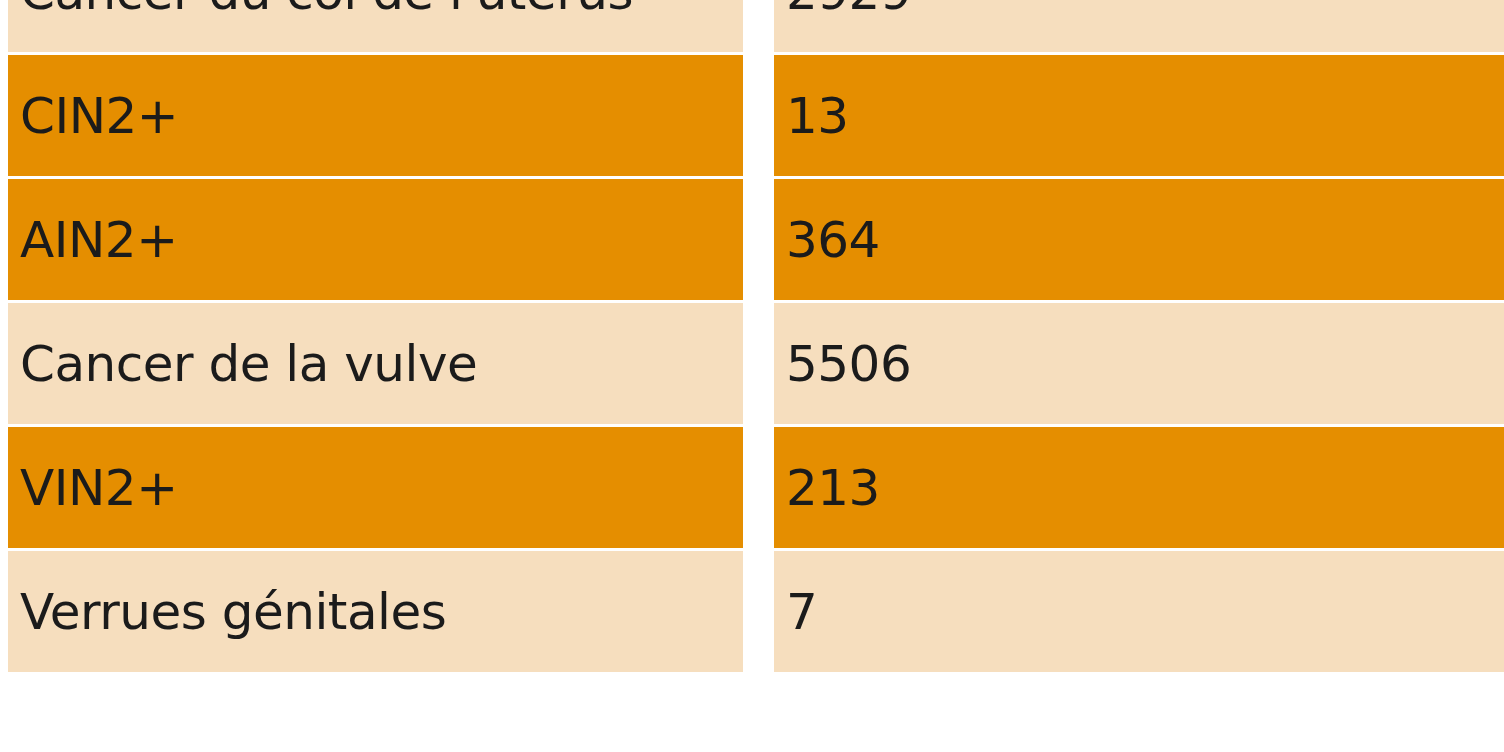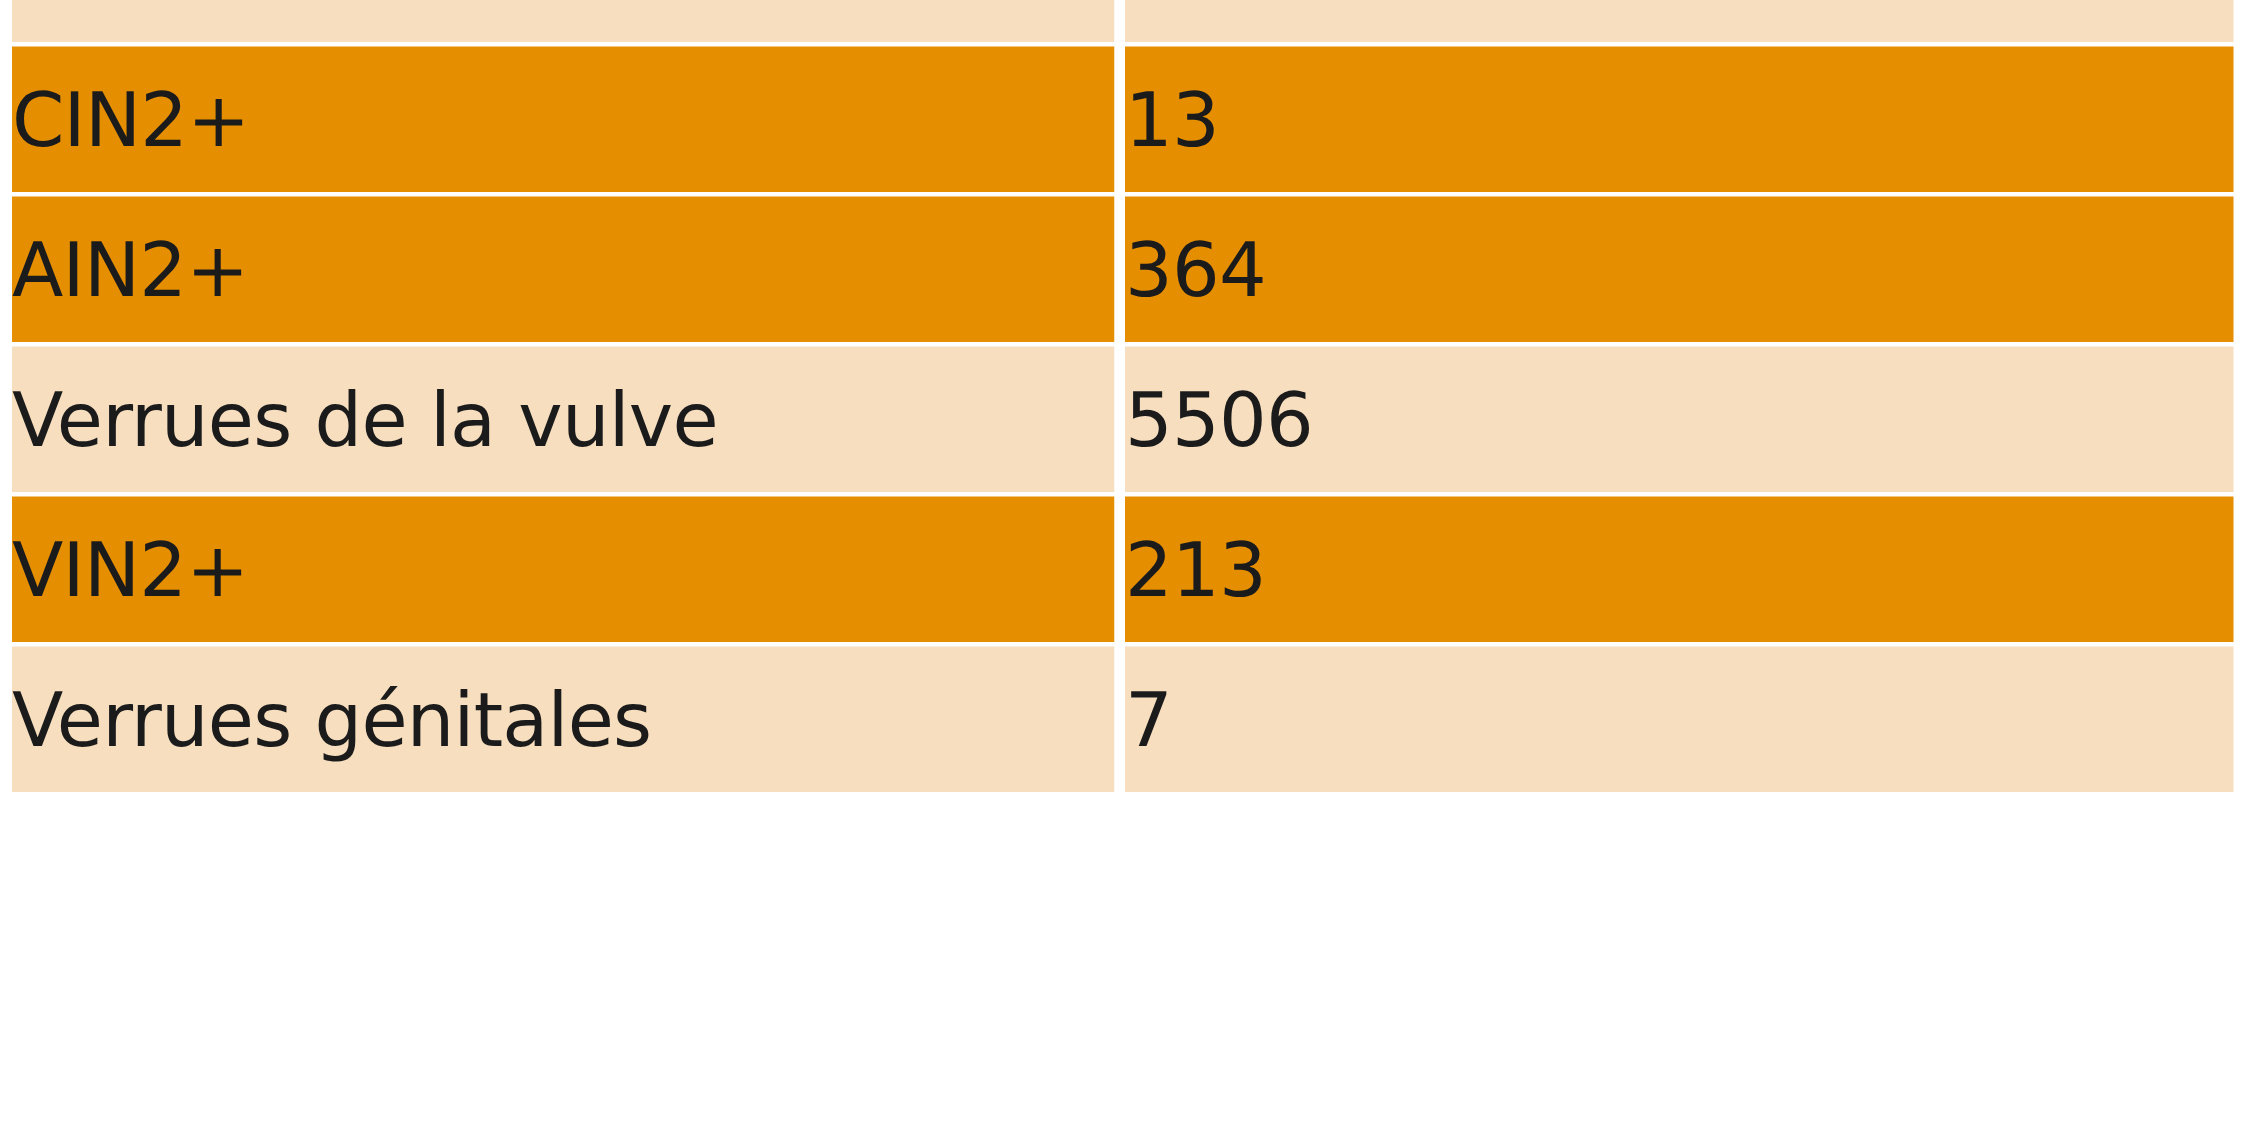--- a/index.html
+++ b/index.html
@@ -37,21 +37,21 @@
     border-spacing: 0 3px;
     table-layout: fixed;
   }
 
   .data-table tr {
     height: 97px;
   }
 
   .data-table td {
     height: 97px;
-    padding: 0;
+    padding: 12px;
     vertical-align: middle;
     color: #1b1b1b;
     font-size: 50px;
     font-weight: 400;
     line-height: 1.0;
     letter-spacing: -0.5px;
     white-space: nowrap;
     overflow: hidden;
   }
 
@@ -108,21 +108,21 @@
 
         <tr class="row-accent">
           <td class="col-label">AIN2+</td>
           <td class="col-gap"></td>
           <td class="col-value">364</td>
         </tr>
 
 
 
         <tr class="row-plain">
-          <td class="col-label">Verrues de la vulve</td>
+          <td class="col-label">Cancer de la vulve</td>
           <td class="col-gap"></td>
           <td class="col-value">5506</td>
         </tr>
 
         <tr class="row-accent">
           <td class="col-label">VIN2+</td>
           <td class="col-gap"></td>
           <td class="col-value">213</td>
         </tr>
 

